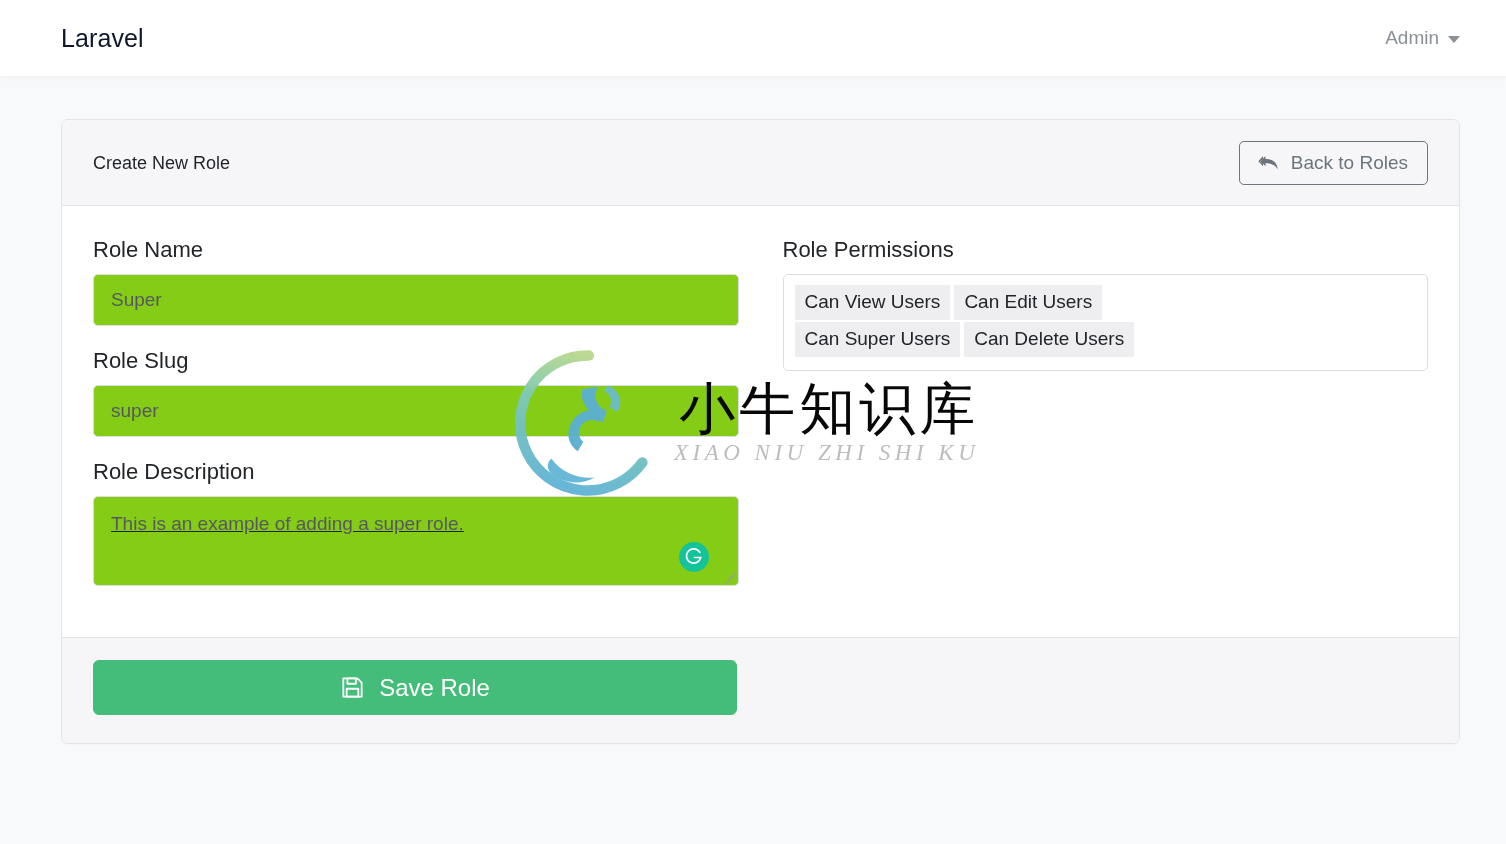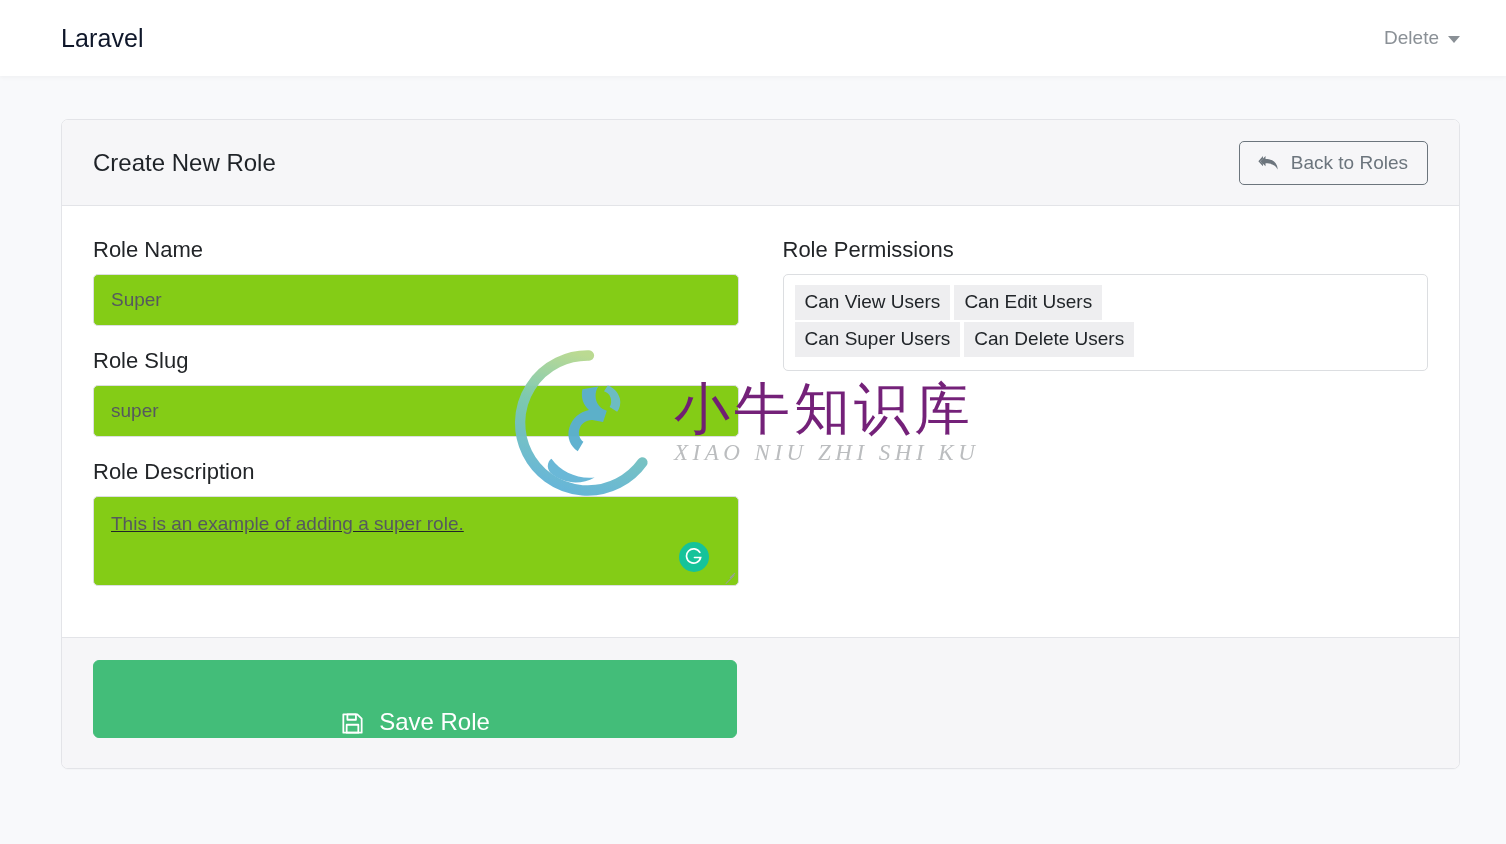--- a/index.html
+++ b/index.html
@@ -69,21 +69,21 @@
   }
   .card-header {
     background: #f6f6f8;
     border-bottom: 1px solid #e3e4e8;
     padding: 21px 31px 20px 31px;
     display: flex;
     align-items: center;
     min-height: 84px;
   }
   .card-title {
-    font-size: 24px;
+    font-size: 18px;
     color: #1f2328;
     font-weight: 400;
   }
   .btn-back {
     margin-left: auto;
     display: inline-flex;
     align-items: center;
     gap: 11px;
     border: 1px solid #6c757d;
     background: transparent;
@@ -202,25 +202,25 @@
   }
 
   
   .card-footer {
     background: #f6f6f8;
     border-top: 1px solid #e3e4e8;
     padding: 22px 31px 28px 31px;
   }
   .btn-save {
     display: inline-flex;
-    align-items: flex-end;
+    align-items: center;
     justify-content: center;
     gap: 14px;
     width: 644px;
-    height: 78px;
+    height: 55px;
     background: #43bd79;
     border: 1px solid #43bd79;
     border-radius: 6px;
     color: #ffffff;
     font-family: inherit;
     font-size: 24px;
     cursor: pointer;
   }
   .btn-save svg { display:block; }
 
@@ -239,42 +239,43 @@
   }
   .wm-logo { width: 150px; height: 150px; flex: none; }
   .wm-text {
     margin-left: 10px;
     display: flex;
     flex-direction: column;
     justify-content: center;
   }
   .wm-cn {
     font-size: 56px;
-    color: #701a75;
+    color: #000000;
     letter-spacing: 4px;
     line-height: 1.05;
     font-family: "DejaVu Sans", sans-serif;
     font-weight: 300;
+    text-align: right;
   }
   .wm-en {
     font-size: 23px;
     color: #b9bbbd;
     letter-spacing: 4.5px;
     font-style: italic;
     margin-top: 2px;
     font-family: "Liberation Serif", serif;
   }
 </style>
 </head>
 <body>
 
 <div class="navbar">
   <a class="brand" href="#">Laravel</a>
   <div class="nav-right">
-    <span class="nav-user">Delete</span>
+    <span class="nav-user">Admin</span>
     <span class="caret"></span>
   </div>
 </div>
 
 <div class="page">
   <div class="card">
 
     <div class="card-header">
       <div class="card-title">Create New Role</div>
       <button class="btn-back">

